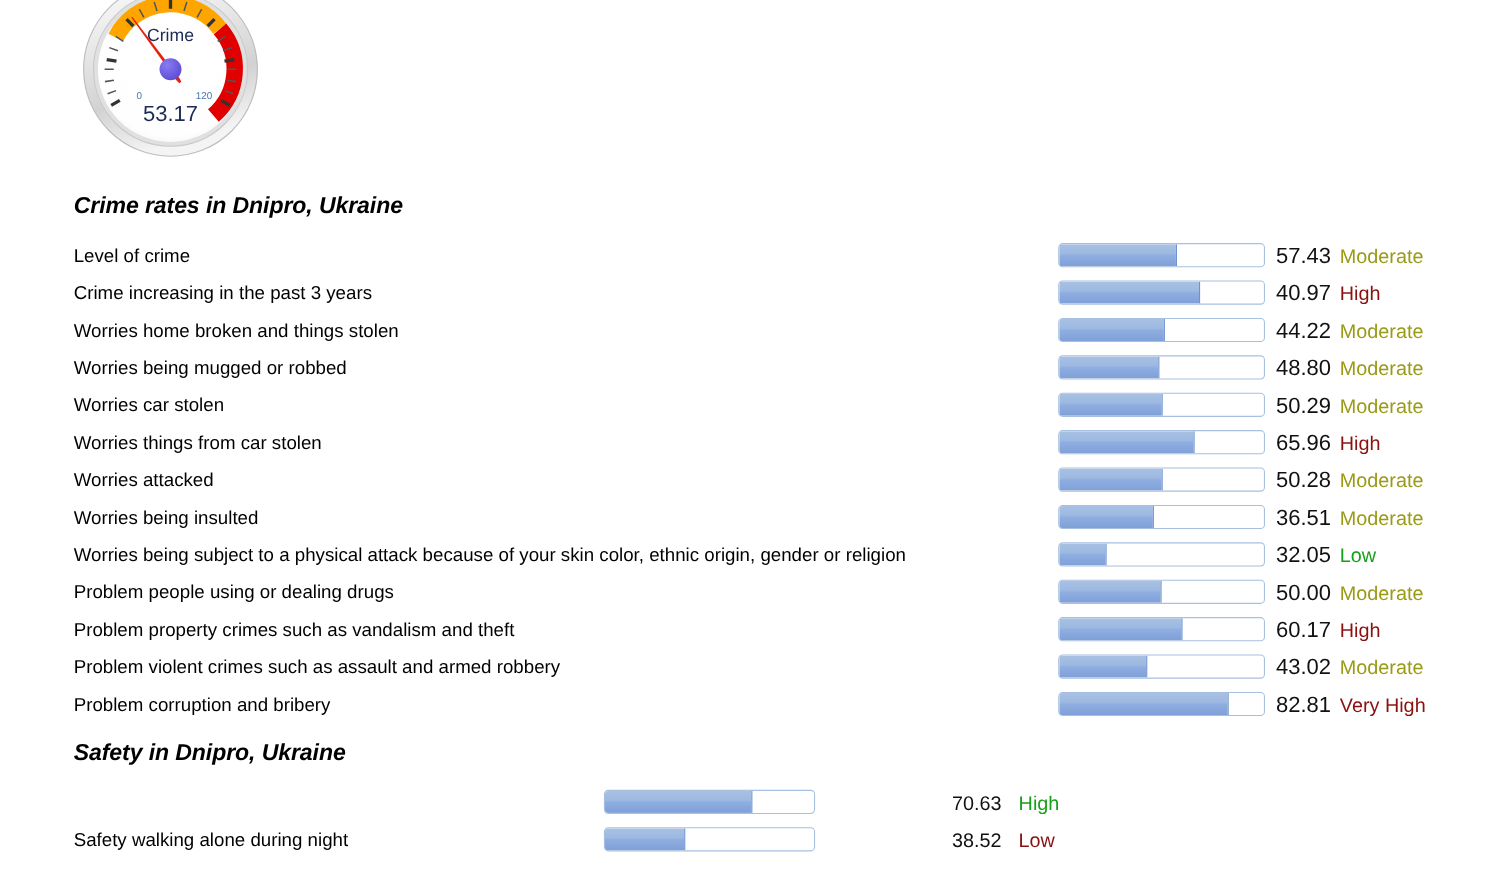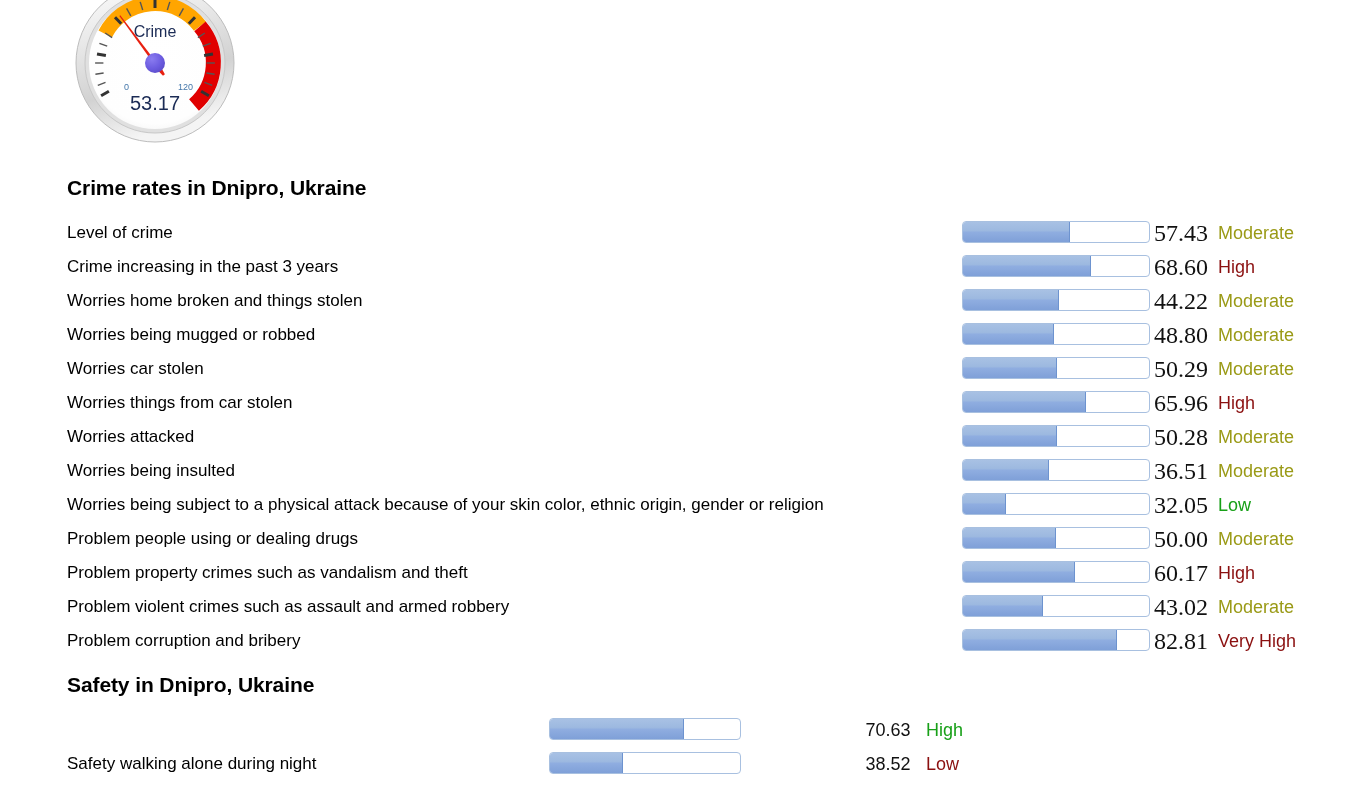--- a/index.html
+++ b/index.html
@@ -28,20 +28,21 @@
 
   
   .section-heading {
     position: absolute;
     left: 67px;
     font-size: 21px;
     font-weight: bold;
     color: #000;
     letter-spacing: -0.1px;
     white-space: nowrap;
+    font-style: italic;
   }
   #crime-heading { top: 176px; }
   #safety-heading { top: 673px; }
 
   
   #crime-table {
     position: absolute;
     left: 67px;
     top: 218px;
     width: 1285px;
@@ -91,25 +92,24 @@
 
   
   #crime-table .bar-outer { left: 895px; width: 188px; }
   #crime-table .value {
     position: absolute;
     left: 1085px;
     top: 0;
     width: 58px;
     height: 34px;
     line-height: 30px;
-    text-align: center;
-    font-size: 24px;
+    text-align: right;
+    font-size: 20px;
     color: #111;
     white-space: nowrap;
-    font-family: Liberation Serif, serif;
   }
   #crime-table .rating {
     position: absolute;
     left: 1151px;
     top: 0;
     height: 34px;
     line-height: 30px;
     font-size: 18px;
     white-space: nowrap;
   }
@@ -226,21 +226,21 @@
         <div class="bar-fill" style="width: 57.43%;"></div>
       </div>
       <div class="value">57.43</div>
       <div class="rating" style="color: rgb(154, 154, 22);">Moderate</div>
     </div>
     <div class="row">
       <div class="row-label">Crime increasing in the past 3 years</div>
       <div class="bar-outer">
         <div class="bar-fill" style="width: 68.6%;"></div>
       </div>
-      <div class="value">68.60</div>
+      <div class="value">40.97</div>
       <div class="rating" style="color: rgb(139, 16, 16);">High</div>
     </div>
     <div class="row">
       <div class="row-label">Worries home broken and things stolen</div>
       <div class="bar-outer">
         <div class="bar-fill" style="width: 51.74%;"></div>
       </div>
       <div class="value">44.22</div>
       <div class="rating" style="color: rgb(154, 154, 22);">Moderate</div>
     </div>

